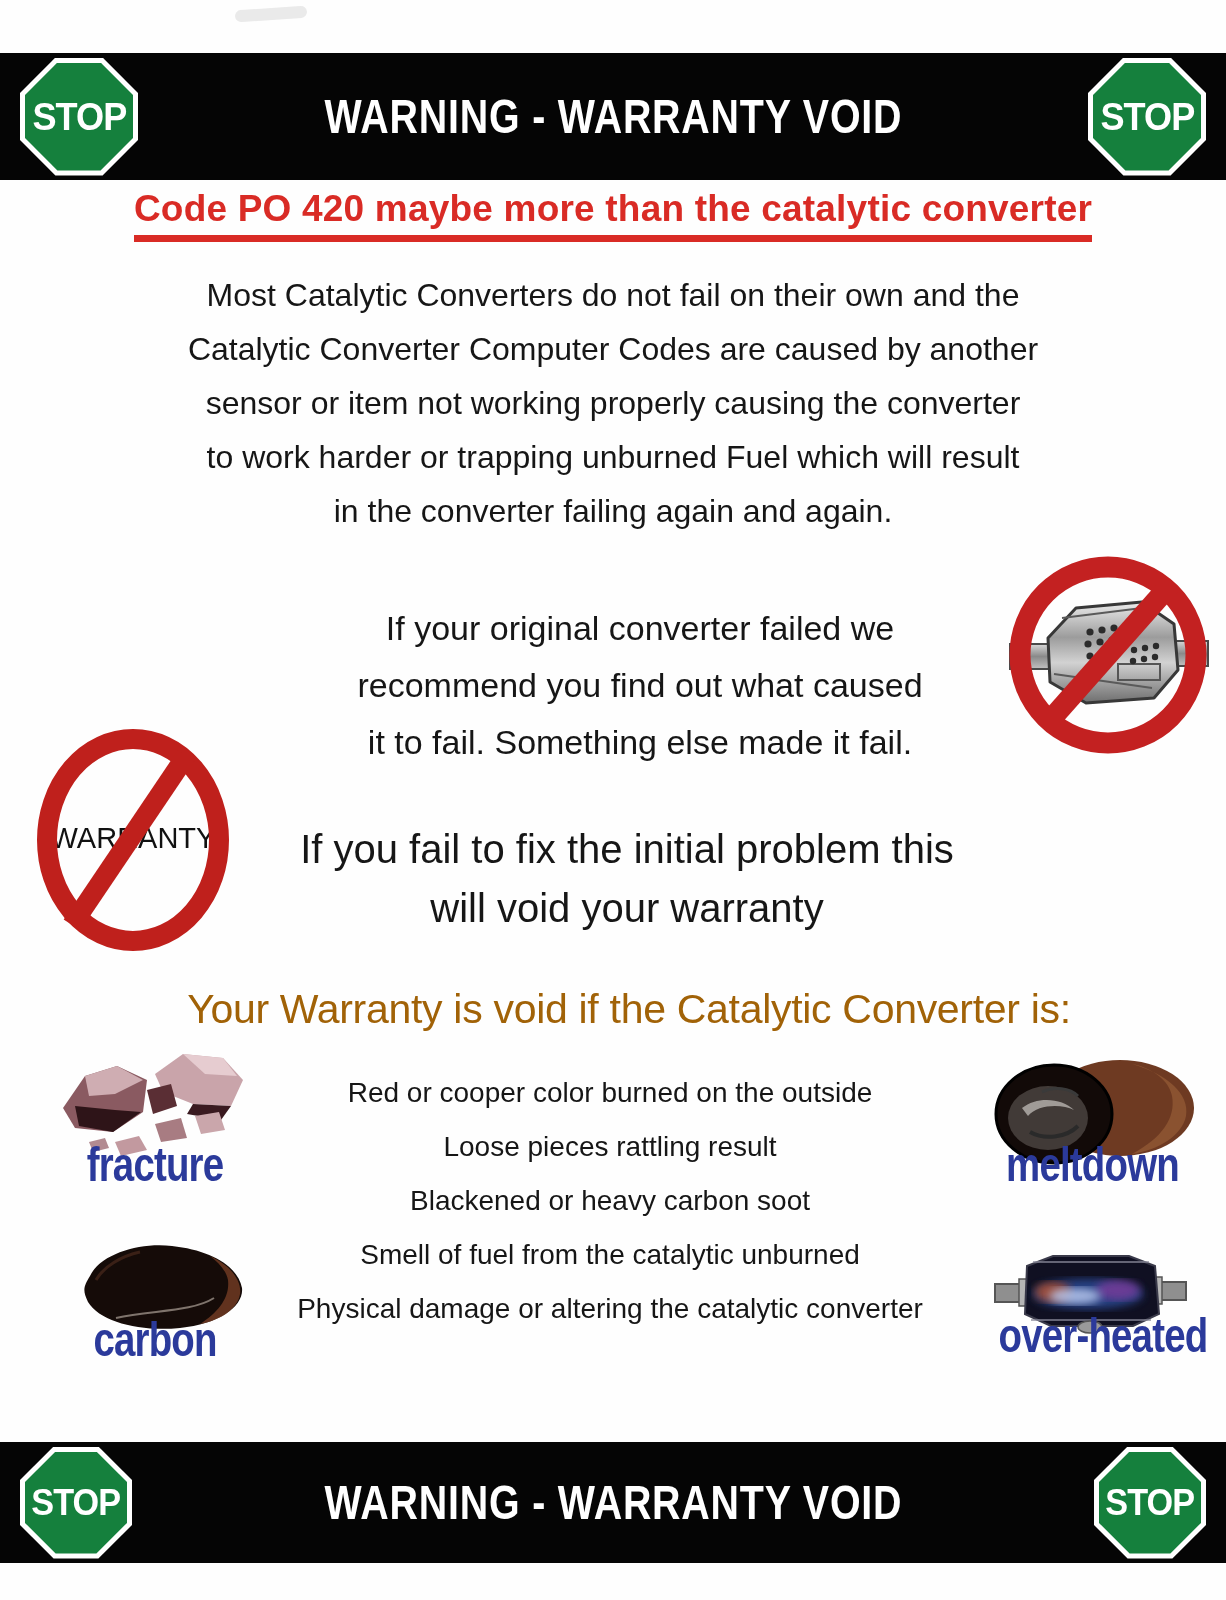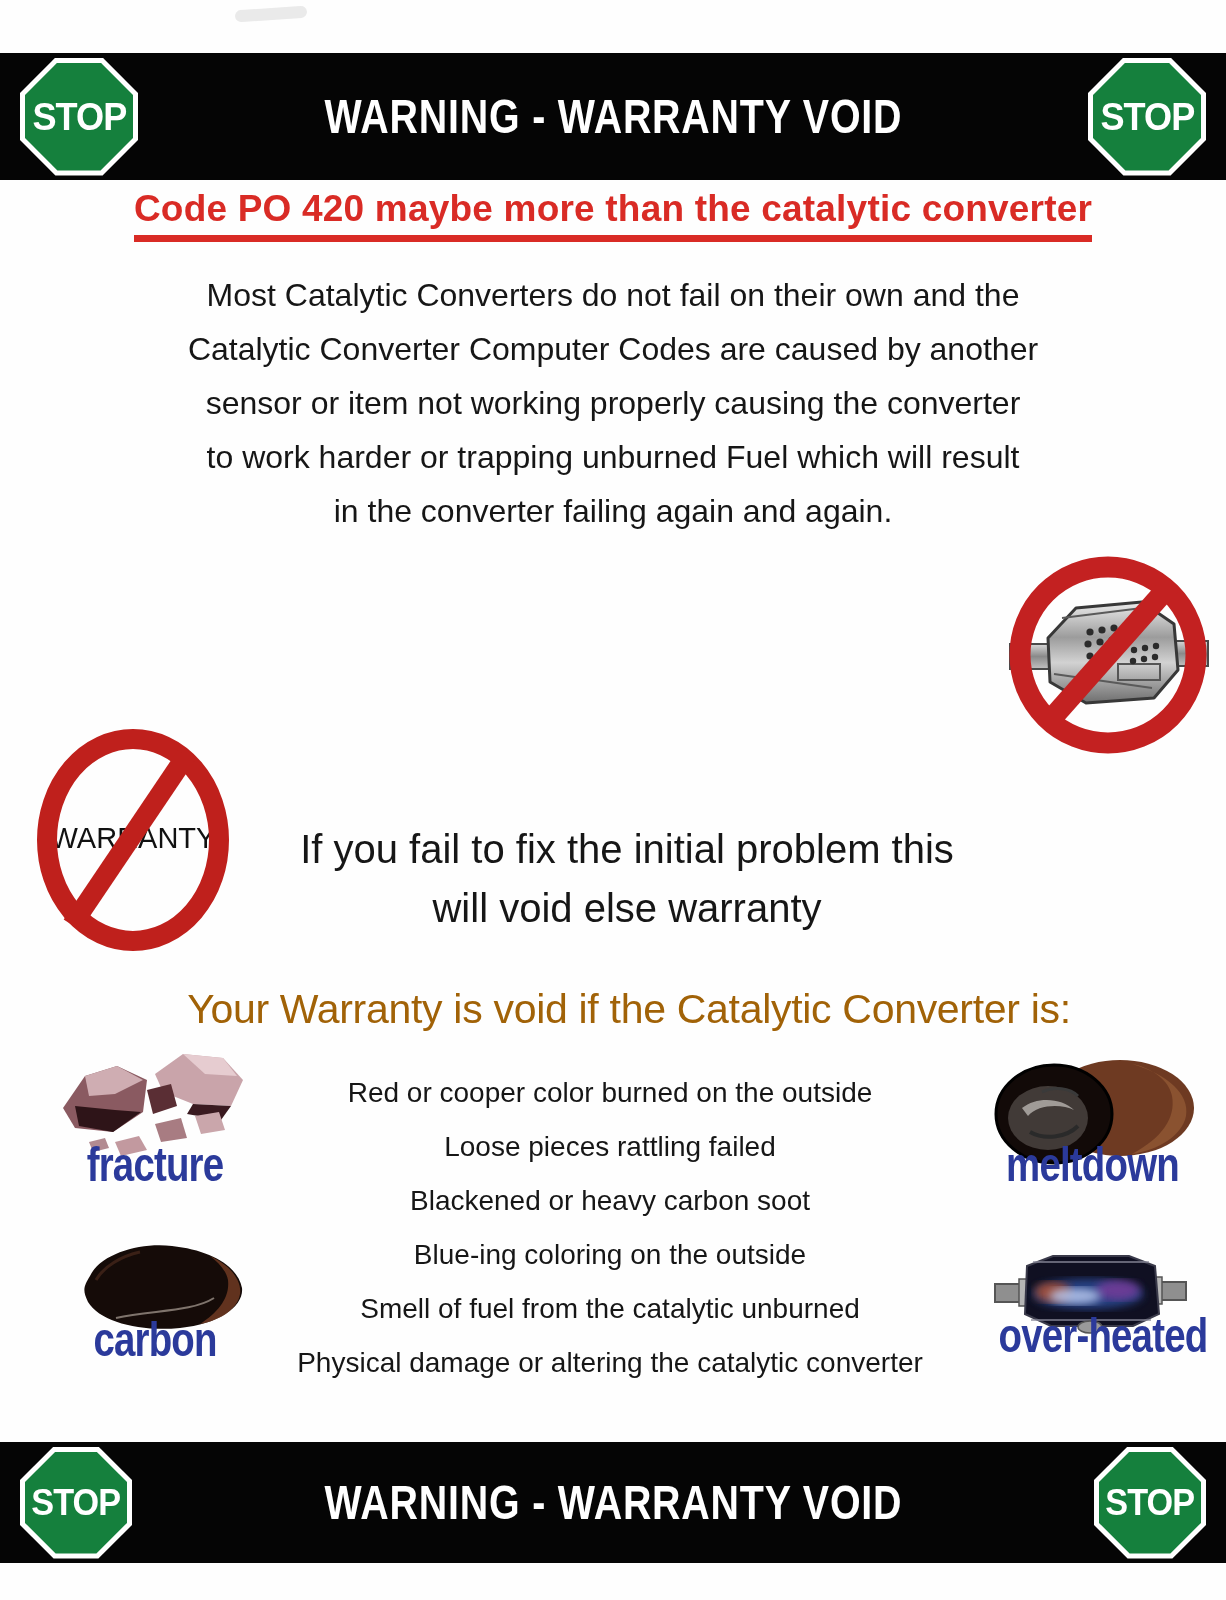--- a/index.html
+++ b/index.html
@@ -92,20 +92,25 @@
   </div>
 
   <div class="para para-intro">
     <div>Most Catalytic Converters do not fail on their own and the</div>
     <div>Catalytic Converter Computer Codes are caused by another</div>
     <div>sensor or item not working properly causing the converter</div>
     <div>to work harder or trapping unburned Fuel which will result</div>
     <div>in the converter failing again and again.</div>
   </div>
 
+  <div class="para para-recommend">
+    <div>If your original converter failed we</div>
+    <div>recommend you find out what caused</div>
+    <div>it to fail. Something else made it fail.</div>
+  </div>
 
   <div class="no-converter">
     <svg width="212" height="215" viewBox="0 0 212 215">
       <defs>
         <linearGradient id="metalV" x1="0" y1="0" x2="0" y2="1">
           <stop offset="0" stop-color="#ececec"></stop>
             <stop offset="0.35" stop-color="#9c9c9c"></stop>
           <stop offset="0.6" stop-color="#d2d2d2"></stop>
             <stop offset="1" stop-color="#6e6e6e"></stop>
         </linearGradient>
@@ -145,21 +150,21 @@
   <div class="no-warranty">
     <svg width="196" height="228" viewBox="0 0 196 228">
       <text x="98" y="122" text-anchor="middle" font-size="29" fill="#111111" font-family="Liberation Sans, sans-serif">WARRANTY</text>
       <ellipse cx="98" cy="114" rx="86" ry="101" fill="none" stroke="#bf201c" stroke-width="20"></ellipse>
       <line x1="151" y1="30" x2="37" y2="199" stroke="#bf201c" stroke-width="20"></line>
     </svg>
   </div>
 
   <div class="para para-void">
     <div>If you fail to fix the initial problem this</div>
-    <div>will void else warranty</div>
+    <div>will void your warranty</div>
   </div>
 
   <div class="heading-void">Your Warranty is void if the Catalytic Converter is:</div>
 
   <div class="dmg img-fracture">
     <svg width="200" height="115" viewBox="0 0 200 115">
       <polygon points="8,62 30,30 62,20 92,34 88,66 58,86 20,82" fill="#8a5a61"></polygon>
       <polygon points="30,30 62,20 88,34 60,48 34,50" fill="#cfadb2"></polygon>
       <polygon points="20,60 60,64 86,66 58,86 24,80" fill="#2e1418"></polygon>
       <polygon points="100,28 128,8 168,12 188,34 176,60 138,58 108,46" fill="#c9a4aa"></polygon>
@@ -216,23 +221,22 @@
     </svg>
   </div>
 
   <div class="blue-label lbl-fracture">fracture</div>
   <div class="blue-label lbl-meltdown">meltdown</div>
   <div class="blue-label lbl-carbon">carbon</div>
   <div class="blue-label lbl-overheated">over-heated</div>
 
   <div class="conditions">
     <div class="condition-item">Red or cooper color burned on the outside</div>
-    <div class="condition-item">Loose pieces rattling failed</div>
+    <div class="condition-item">Loose pieces rattling result</div>
     <div class="condition-item">Blackened or heavy carbon soot</div>
-    <div class="condition-item">Blue-ing coloring on the outside</div>
     <div class="condition-item">Smell of fuel from the catalytic unburned</div>
     <div class="condition-item">Physical damage or altering the catalytic converter</div>
   </div>
 
   <div class="banner banner-bottom">
     <div class="stop-sign">
       <div class="stop-inner">
         <span class="stop-text">STOP</span>
       </div>
     </div>

